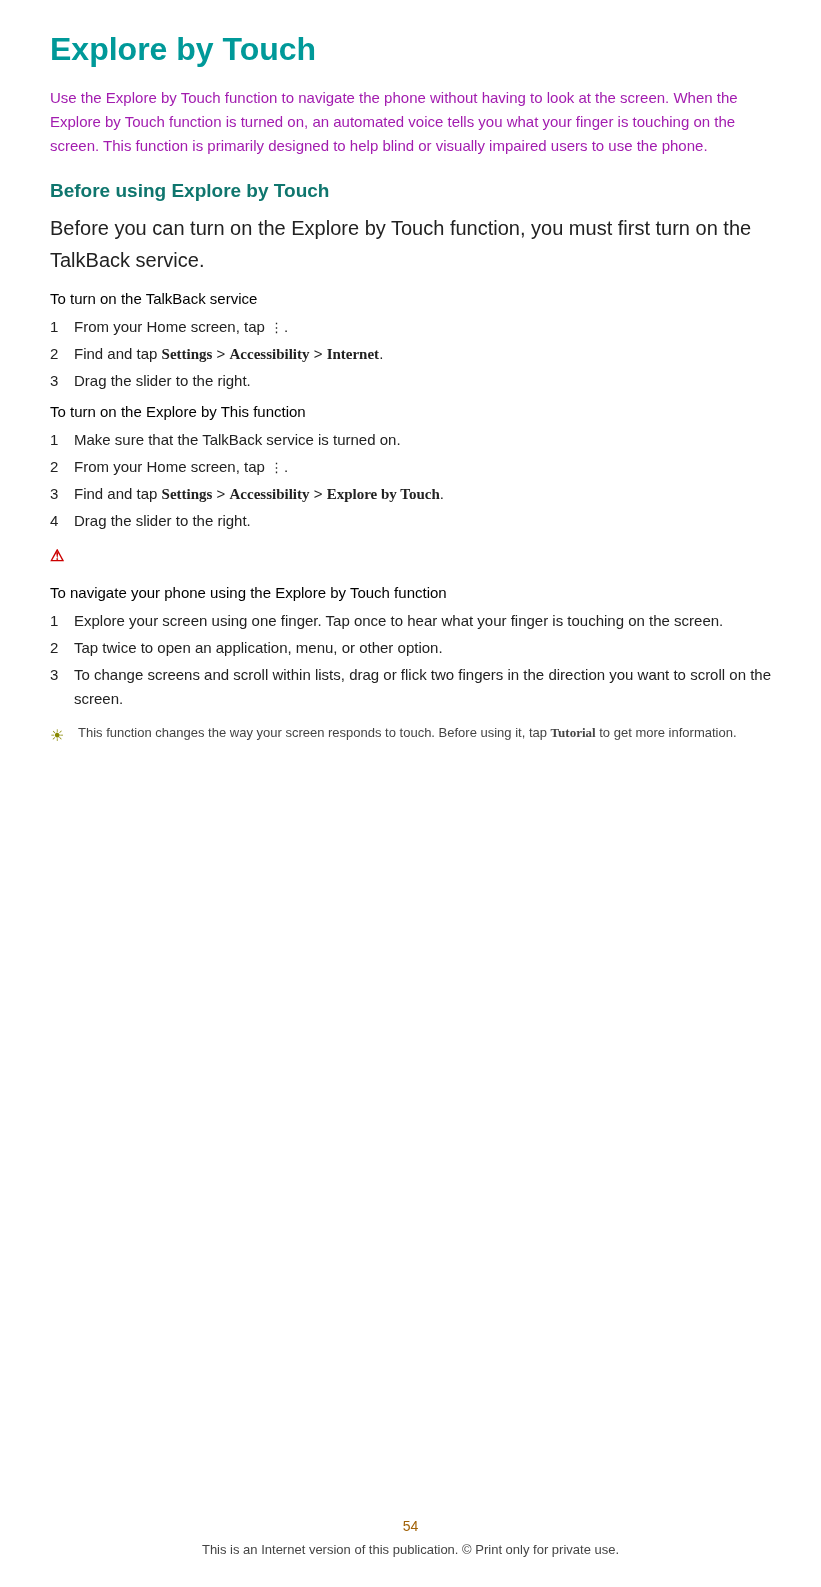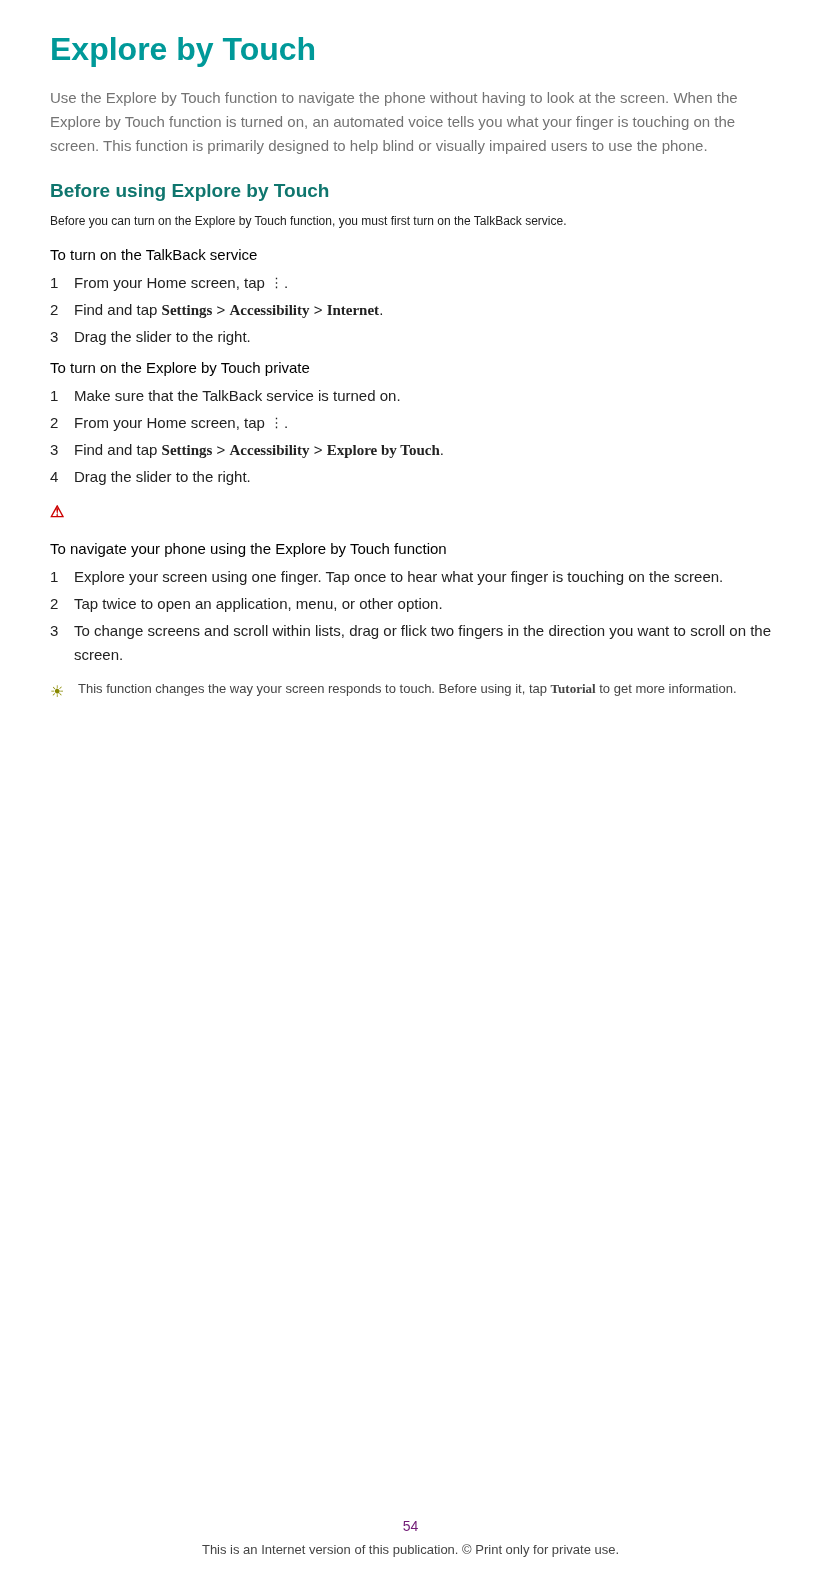--- a/index.html
+++ b/index.html
@@ -21,35 +21,35 @@
     .page-title {
       font-size: 32px;
       font-weight: bold;
       color: #009999;
       margin-bottom: 18px;
       line-height: 1.2;
     }
 
     .intro-text {
       font-size: 15px;
-      color: #737373;
+      color: #a21caf;
       line-height: 1.6;
       margin-bottom: 22px;
     }
 
     .section-heading {
       font-size: 19px;
       font-weight: bold;
       color: #0f766e;
       margin-bottom: 10px;
       margin-top: 4px;
     }
 
     .section-subtext {
-      font-size: 12px;
+      font-size: 20px;
       color: #222;
       line-height: 1.6;
       margin-bottom: 14px;
     }
 
     .subsection-title {
       font-size: 15px;
       color: #000000;
       font-weight: normal;
       margin-bottom: 8px;
@@ -129,21 +129,21 @@
     .page-footer {
       position: absolute;
       bottom: 30px;
       left: 0;
       width: 821px;
       text-align: center;
     }
 
     .page-number {
       font-size: 14px;
-      color: #701a75;
+      color: #a16207;
       margin-bottom: 8px;
     }
 
     .footer-text {
       font-size: 13px;
       color: #444;
     }
 
     body {
       position: relative;
@@ -170,21 +170,21 @@
   <li>
     <span class="num">2</span>
     <span class="text">Find and tap <span class="bold-inline">Settings</span> &gt; <span class="bold-inline">Accessibility</span> &gt; <span class="bold-inline">Internet</span>.</span>
   </li>
   <li>
     <span class="num">3</span>
     <span class="text">Drag the slider to the right.</span>
   </li>
 </ol>
 
-<p class="subsection-title">To turn on the Explore by Touch private</p>
+<p class="subsection-title">To turn on the Explore by This function</p>
 
 <ol class="numbered-list">
   <li>
     <span class="num">1</span>
     <span class="text">Make sure that the TalkBack service is turned on.</span>
   </li>
   <li>
     <span class="num">2</span>
     <span class="text">From your Home screen, tap <span class="grid-icon">⋮</span>.</span>
   </li>

